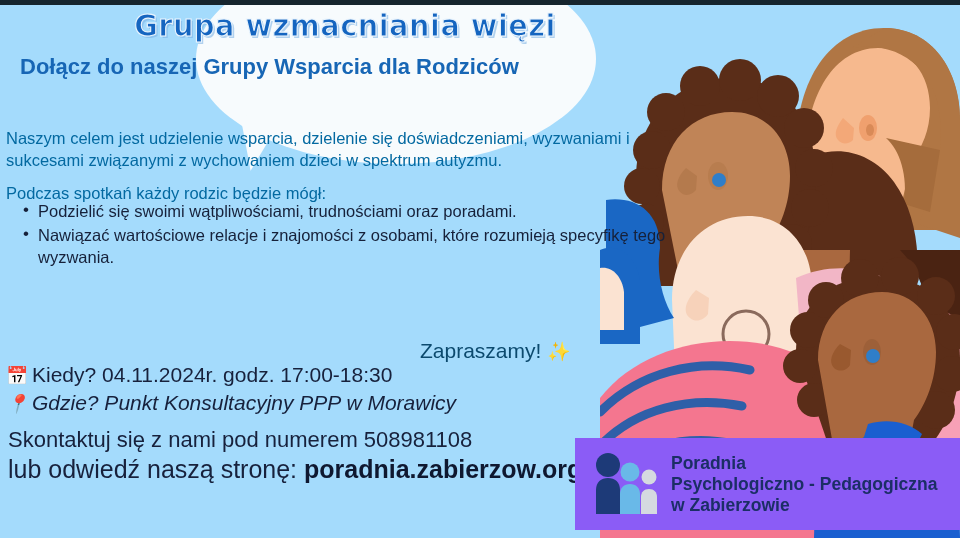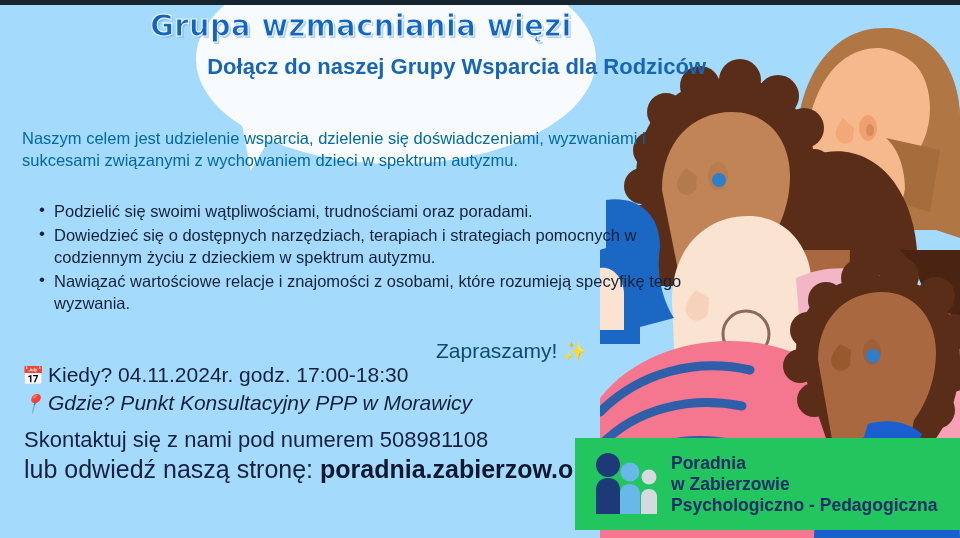--- a/index.html
+++ b/index.html
@@ -28,33 +28,33 @@
   }
   .bubble-tail{
     position:absolute;left:232px;top:118px;width:0;height:0;z-index:8;
     border-left:26px solid transparent;
     border-right:14px solid transparent;
     border-top:52px solid #f7fbfd;
     transform:rotate(16deg);
   }
 
   
-  .content{position:absolute;left:16px;top:0;width:796px;height:538px;z-index:20;}
+  .content{position:absolute;left:0;top:0;width:796px;height:538px;z-index:20;}
 
   .title{
     position:absolute;left:0;top:7px;width:690px;text-align:center;
     font-family:"DejaVu Sans", sans-serif;
     font-size:31px;font-weight:bold;letter-spacing:.5px;
     color:#1565c0;
     -webkit-text-stroke:1.2px #e9f4fd;
     text-shadow:2px 2px 0 rgba(120,175,225,.55);
     transform:scaleX(.93);
   }
   .subtitle{
-    position:absolute;left:20px;top:54px;width:670px;text-align:right;
+    position:absolute;left:20px;top:54px;width:670px;text-align:left;
     font-size:22px;font-weight:bold;line-height:26px;
     color:#1766b5;
   }
 
   .para{
     position:absolute;font-size:16.5px;line-height:22px;color:#0369a1;
   }
   .p1{left:6px;top:127px;width:650px;}
   .p2{left:6px;top:182px;width:640px;}
 
@@ -82,21 +82,21 @@
   .line-where{left:6px;top:391px;font-style:italic;}
   .emo{display:inline-block;width:26px;font-size:18px;vertical-align:baseline;}
 
   .contact1{position:absolute;left:8px;top:427px;font-size:22px;color:#17213c;}
   .contact2{position:absolute;left:8px;top:455px;font-size:25px;color:#17213c;}
   .contact2 b{font-weight:bold;color:#0f1830;}
 
   
   .logobox{
     position:absolute;left:575px;top:438px;width:385px;height:92px;
-    background:#22c55e;z-index:40;display:flex;align-items:center;
+    background:#8b5cf6;z-index:40;display:flex;align-items:center;
   }
   .logomark{width:76px;height:68px;margin-left:14px;flex:0 0 76px;}
   .logotext{
     margin-left:6px;font-size:17.5px;font-weight:bold;line-height:21px;
     color:#1b2e66;font-family:"Liberation Sans", sans-serif;
   }
 </style>
 </head>
 <body>
 
@@ -199,24 +199,24 @@
 
   <div class="content">
 
     <div class="title">Grupa wzmacniania więzi</div>
 
     <div class="subtitle">
       <div>Dołącz do naszej Grupy Wsparcia dla Rodziców</div>
     </div>
 
     <div class="para p1">Naszym celem jest  udzielenie wsparcia, dzielenie się  doświadczeniami, wyzwaniami i sukcesami związanymi z wychowaniem dzieci w spektrum autyzmu.</div>
+    <div class="para p2">Podczas spotkań każdy rodzic będzie mógł:</div>
 
     <ul class="bul">
       <li>Podzielić się swoimi wątpliwościami, trudnościami oraz poradami.</li>
-      <li>Dowiedzieć się o dostępnych narzędziach, terapiach i strategiach pomocnych w codziennym życiu z dzieckiem w spektrum autyzmu.</li>
       <li>Nawiązać wartościowe relacje i znajomości z osobami, które rozumieją specyfikę tego wyzwania.</li>
     </ul>
 
     <div class="invite">
       <span>Zapraszamy!</span>
       <span class="spark">✨</span>
     </div>
 
     <div class="line-when">
       <span class="emo">📅</span><span>Kiedy? 04.11.2024r.  godz. 17:00-18:30</span>
@@ -236,18 +236,18 @@
     <svg class="logomark" viewBox="0 0 76 68" xmlns="http://www.w3.org/2000/svg">
       <circle cx="19" cy="15" r="12" fill="#1d3a78"></circle>
       <path d="M7 64 L7 40 C7 32 12 28 19 28 C26 28 31 32 31 40 L31 64 Z" fill="#1d3a78"></path>
       <circle cx="41" cy="22" r="9.5" fill="#69b9e8"></circle>
       <path d="M31 64 L31 44 C31 38 35 34 41 34 C47 34 51 38 51 44 L51 64 Z" fill="#69b9e8"></path>
       <circle cx="60" cy="27" r="7.5" fill="#d5dae0"></circle>
       <path d="M52 64 L52 47 C52 42 55 39 60 39 C65 39 68 42 68 47 L68 64 Z" fill="#d5dae0"></path>
     </svg>
     <div class="logotext">
       <div>Poradnia</div>
+      <div>Psychologiczno - Pedagogiczna</div>
       <div>w Zabierzowie</div>
-      <div>Psychologiczno - Pedagogiczna</div>
     </div>
   </div>
 
 </div>
 
 </body></html>

